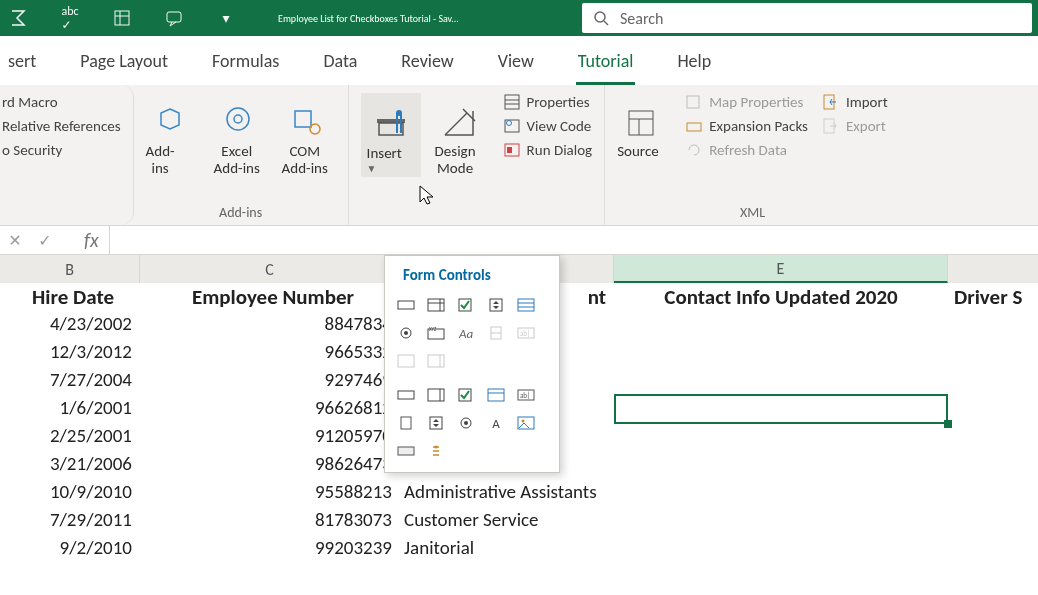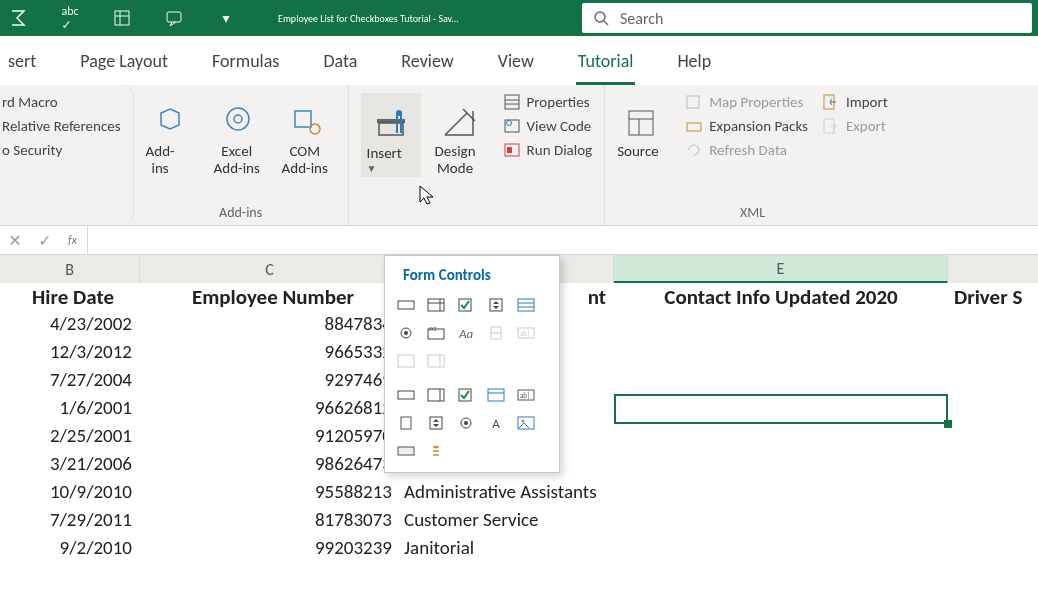--- a/index.html
+++ b/index.html
@@ -21,21 +21,21 @@
   .vstack { display: flex; flex-direction: column; gap: 6px; font-size: 15px; color: #444; }
   .vstack div { cursor: pointer; white-space: nowrap; }
   .big-btn { display: flex; flex-direction: column; align-items: flex-start; gap: 2px; font-size: 15px; color: #333; cursor: pointer; min-width: 54px; }
   .big-btn .icon-slot { height: 48px; width: 48px; display: flex; align-items: flex-end; justify-content: center; }
   .big-btn .label { text-align: center; line-height: 1.15; }
   .ctrl-row { display: flex; align-items: center; gap: 6px; font-size: 15px; color: #444; cursor: pointer; white-space: nowrap; }
   .ctrl-row svg { flex-shrink: 0; }
   .insert-active { background: #e6e5e2; }
   .formula-bar { height: 30px; display: flex; align-items: center; border-top: 1px solid #d8d6d1; border-bottom: 1px solid #d8d6d1; background: #fff; }
   .formula-bar .fbtn { width: 30px; text-align: center; color: #9a9a9a; font-size: 16px; }
-  .formula-bar .fx { font-style: italic; color: #777; font-size: 12px; margin-left: 8px; }
+  .formula-bar .fx { font-style: italic; color: #777; font-size: 20px; margin-left: 24px; }
   .grid-area { position: relative; }
   .col-headers { display: flex; height: 28px; background: #eceae6; font-size: 16px; color: #555; }
   .ch { border-right: 1px solid #d8d6d1; display: flex; align-items: center; justify-content: center; }
   .ch.selected { background: #cfe8d8; border-bottom: 2px solid #127245; }
   .data-row { display: flex; height: 28px; font-size: 19px; color: #222; }
   .data-row.header-row { font-weight: bold; font-size: 21px; }
   .cell { padding: 1px 6px; overflow: hidden; white-space: nowrap; }
   .c-B { width: 140px; text-align: right; padding-right: 8px; }
   .c-C { width: 260px; text-align: right; padding-right: 8px; }
   .c-D { width: 214px; text-align: left; padding-left: 4px; }

